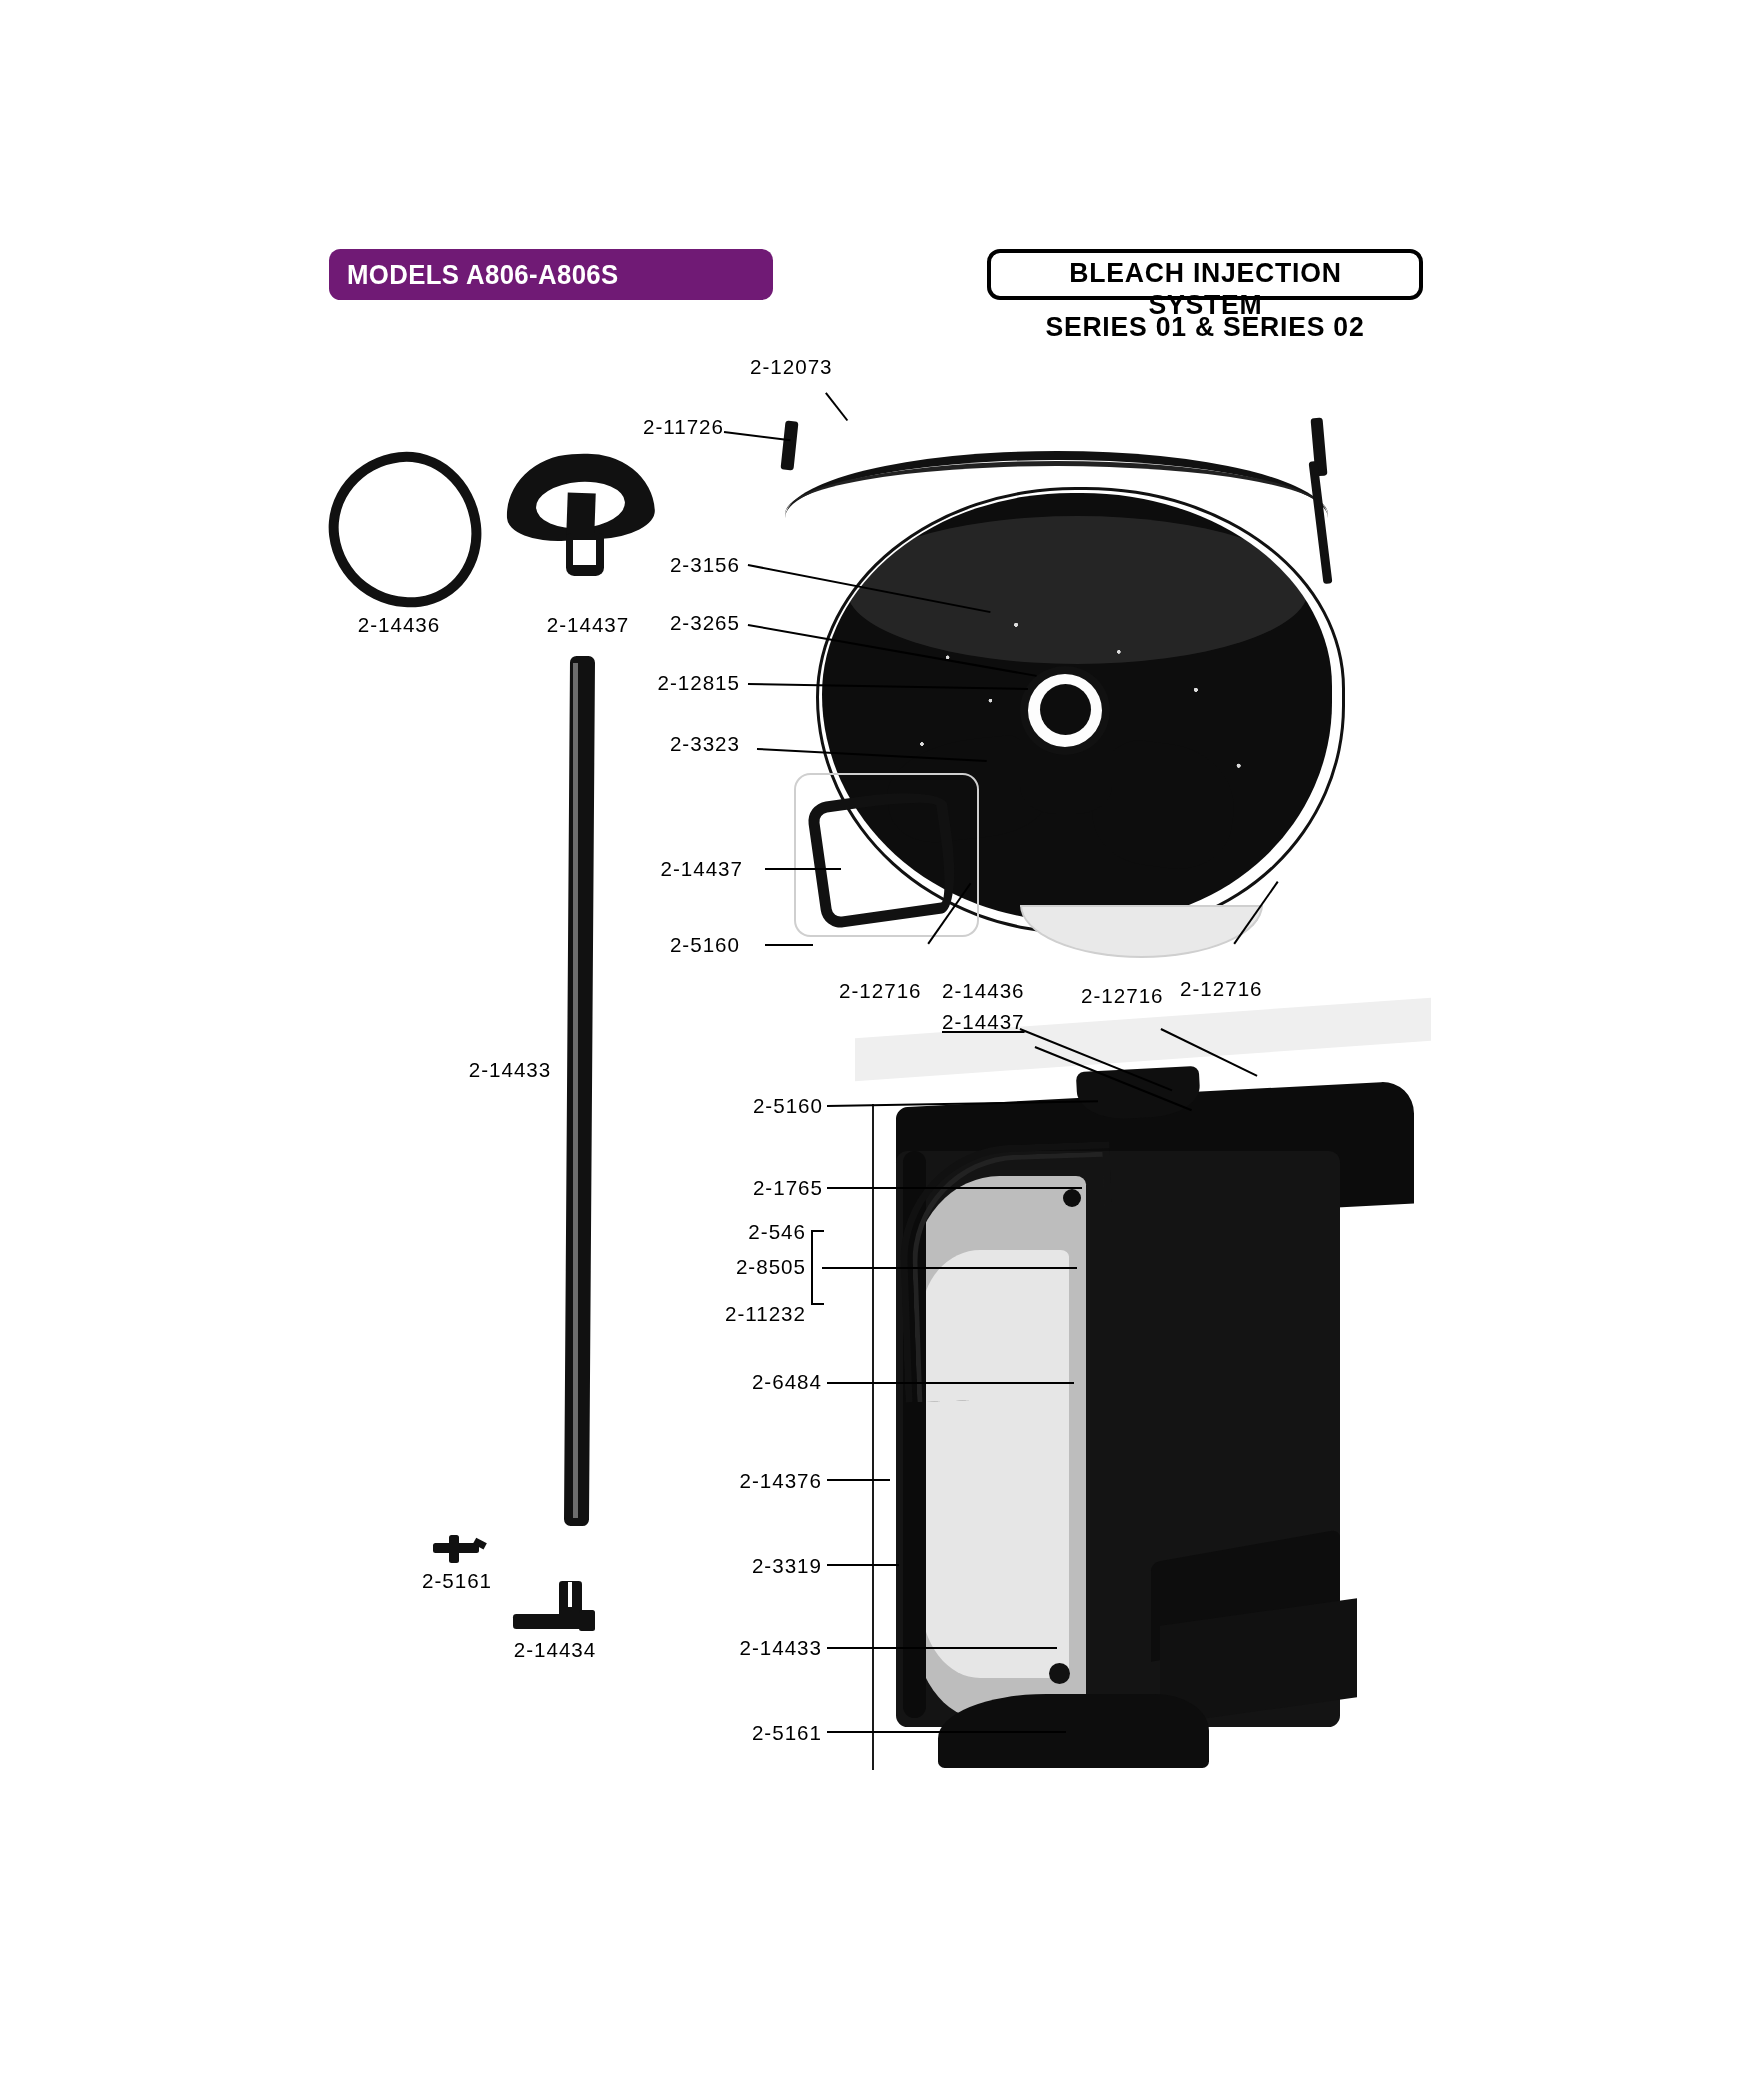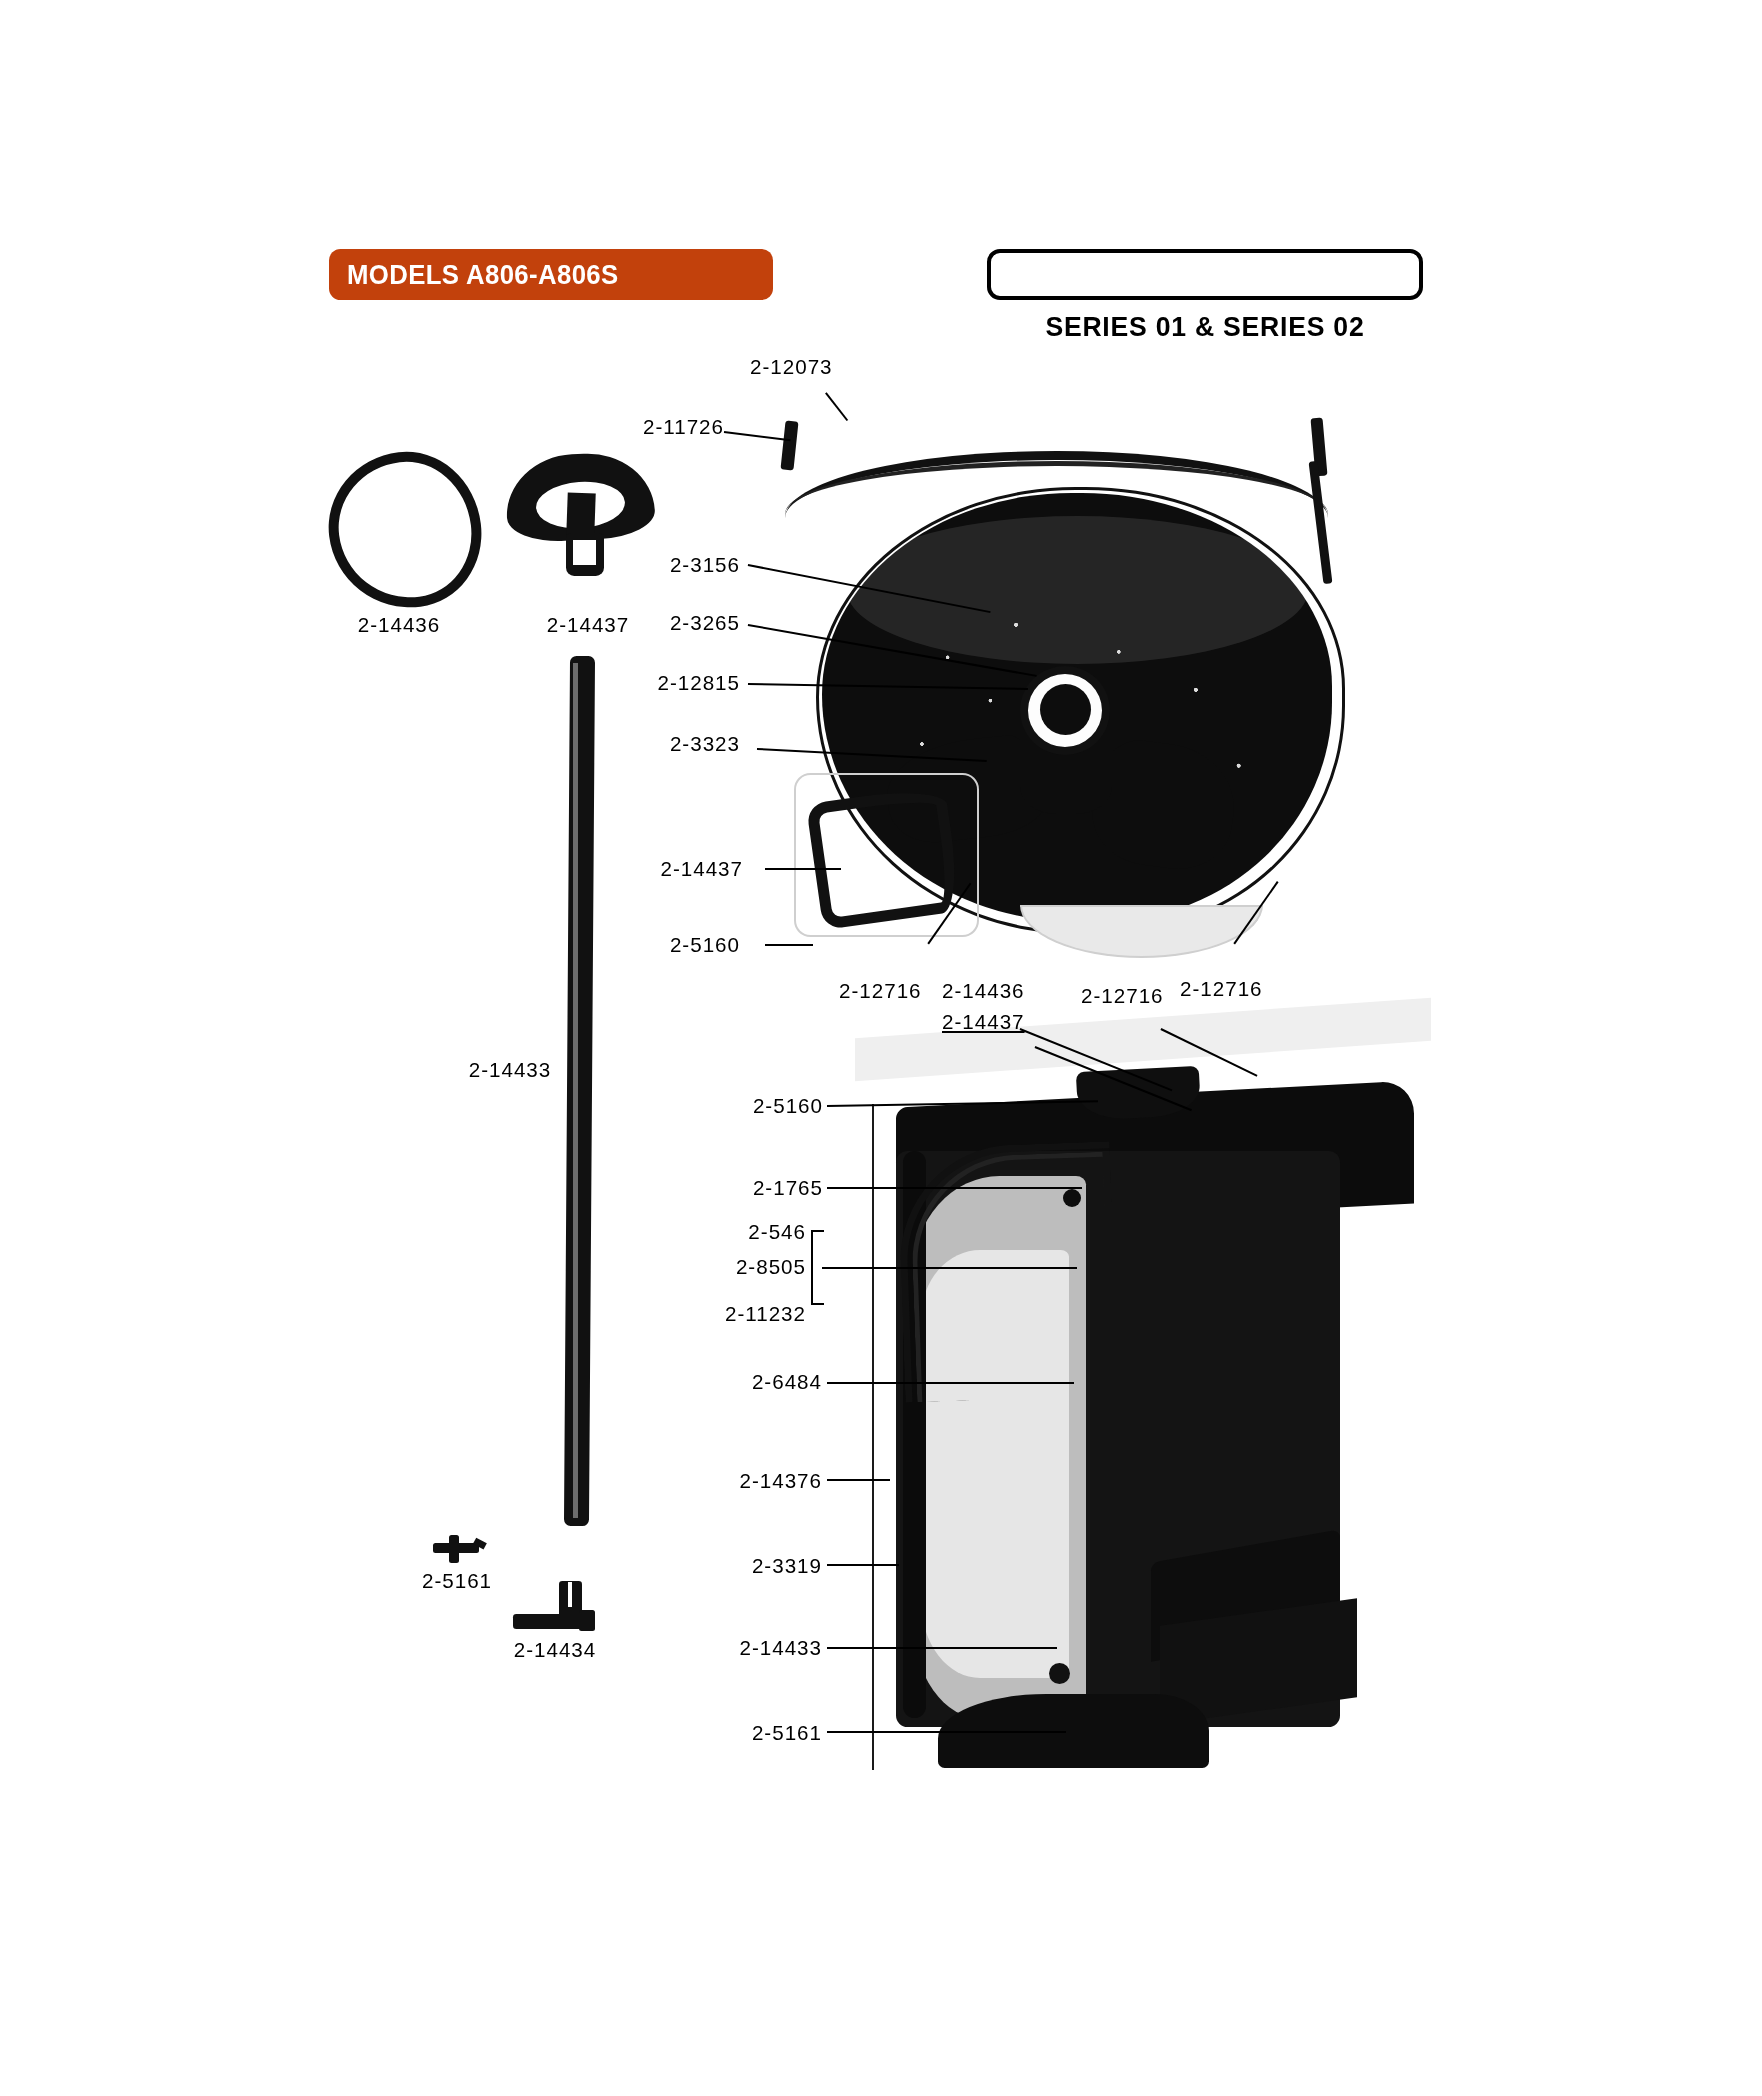--- a/index.html
+++ b/index.html
@@ -24,21 +24,21 @@
     background: #ffffff;
   }
 
   
   .hdr-models {
     position: absolute;
     left: 329px;
     top: 249px;
     width: 444px;
     height: 51px;
-    background: #c2410c;
+    background: #701a75;
     border-radius: 11.5px;
     color: #ffffff;
     font-family: "Liberation Sans", sans-serif;
     font-weight: bold;
     font-size: 28px;
     letter-spacing: 0.4px;
     display: flex;
     align-items: center;
     padding-left: 18px;
     box-sizing: border-box;
@@ -460,20 +460,23 @@
 </style>
 </head>
 <body>
 
 <div id="sheet">
 
   <div class="hdr-models">
     <span>MODELS A806-A806S</span>
   </div>
   <div class="hdr-title-box"></div>
+  <div class="hdr-title">
+    <span>BLEACH  INJECTION SYSTEM</span>
+  </div>
   <div class="hdr-sub">
     <span>SERIES 01 &amp; SERIES 02</span>
   </div>
 
   <div class="art hose-top"></div>
   <div class="art hose-top2"></div>
   <div class="art hose-left-stub"></div>
   <div class="art hose-right-stub"></div>
   <div class="art hose-right-tail"></div>
 

